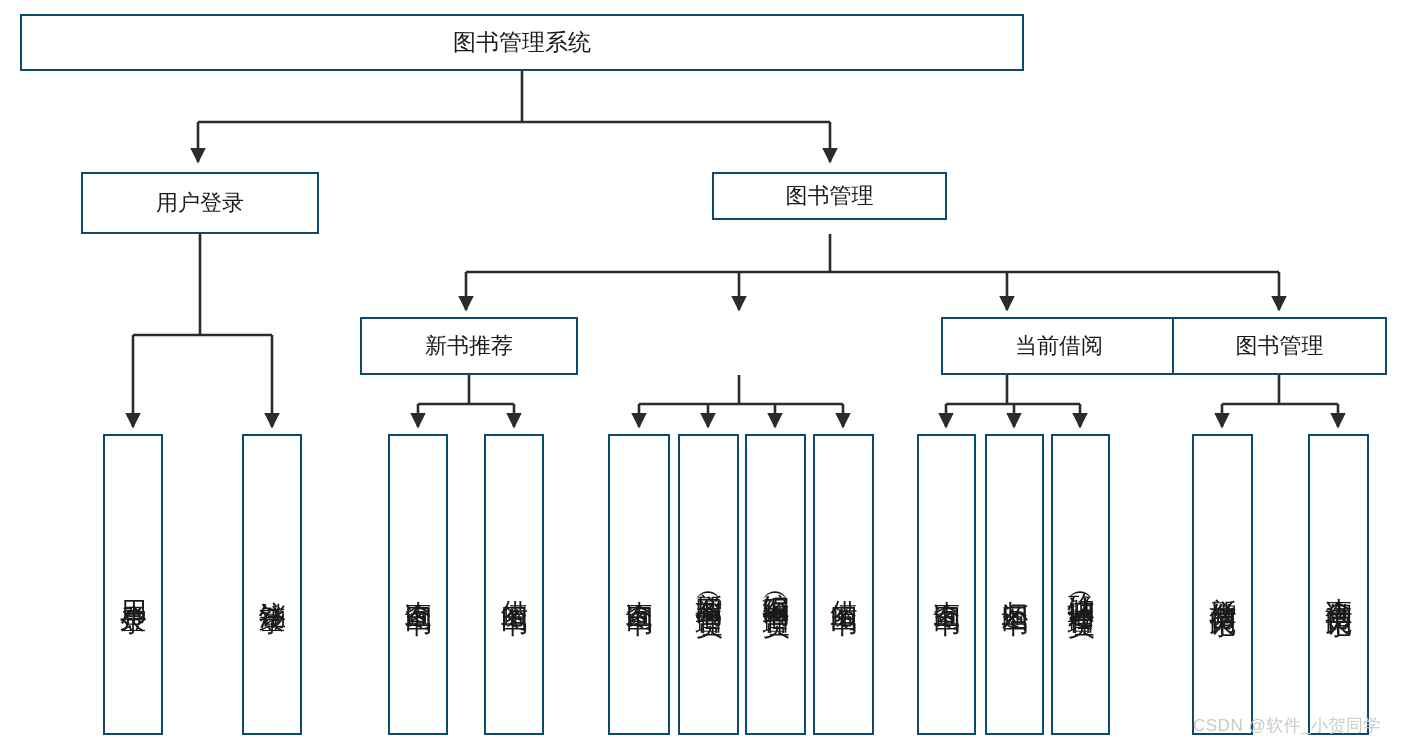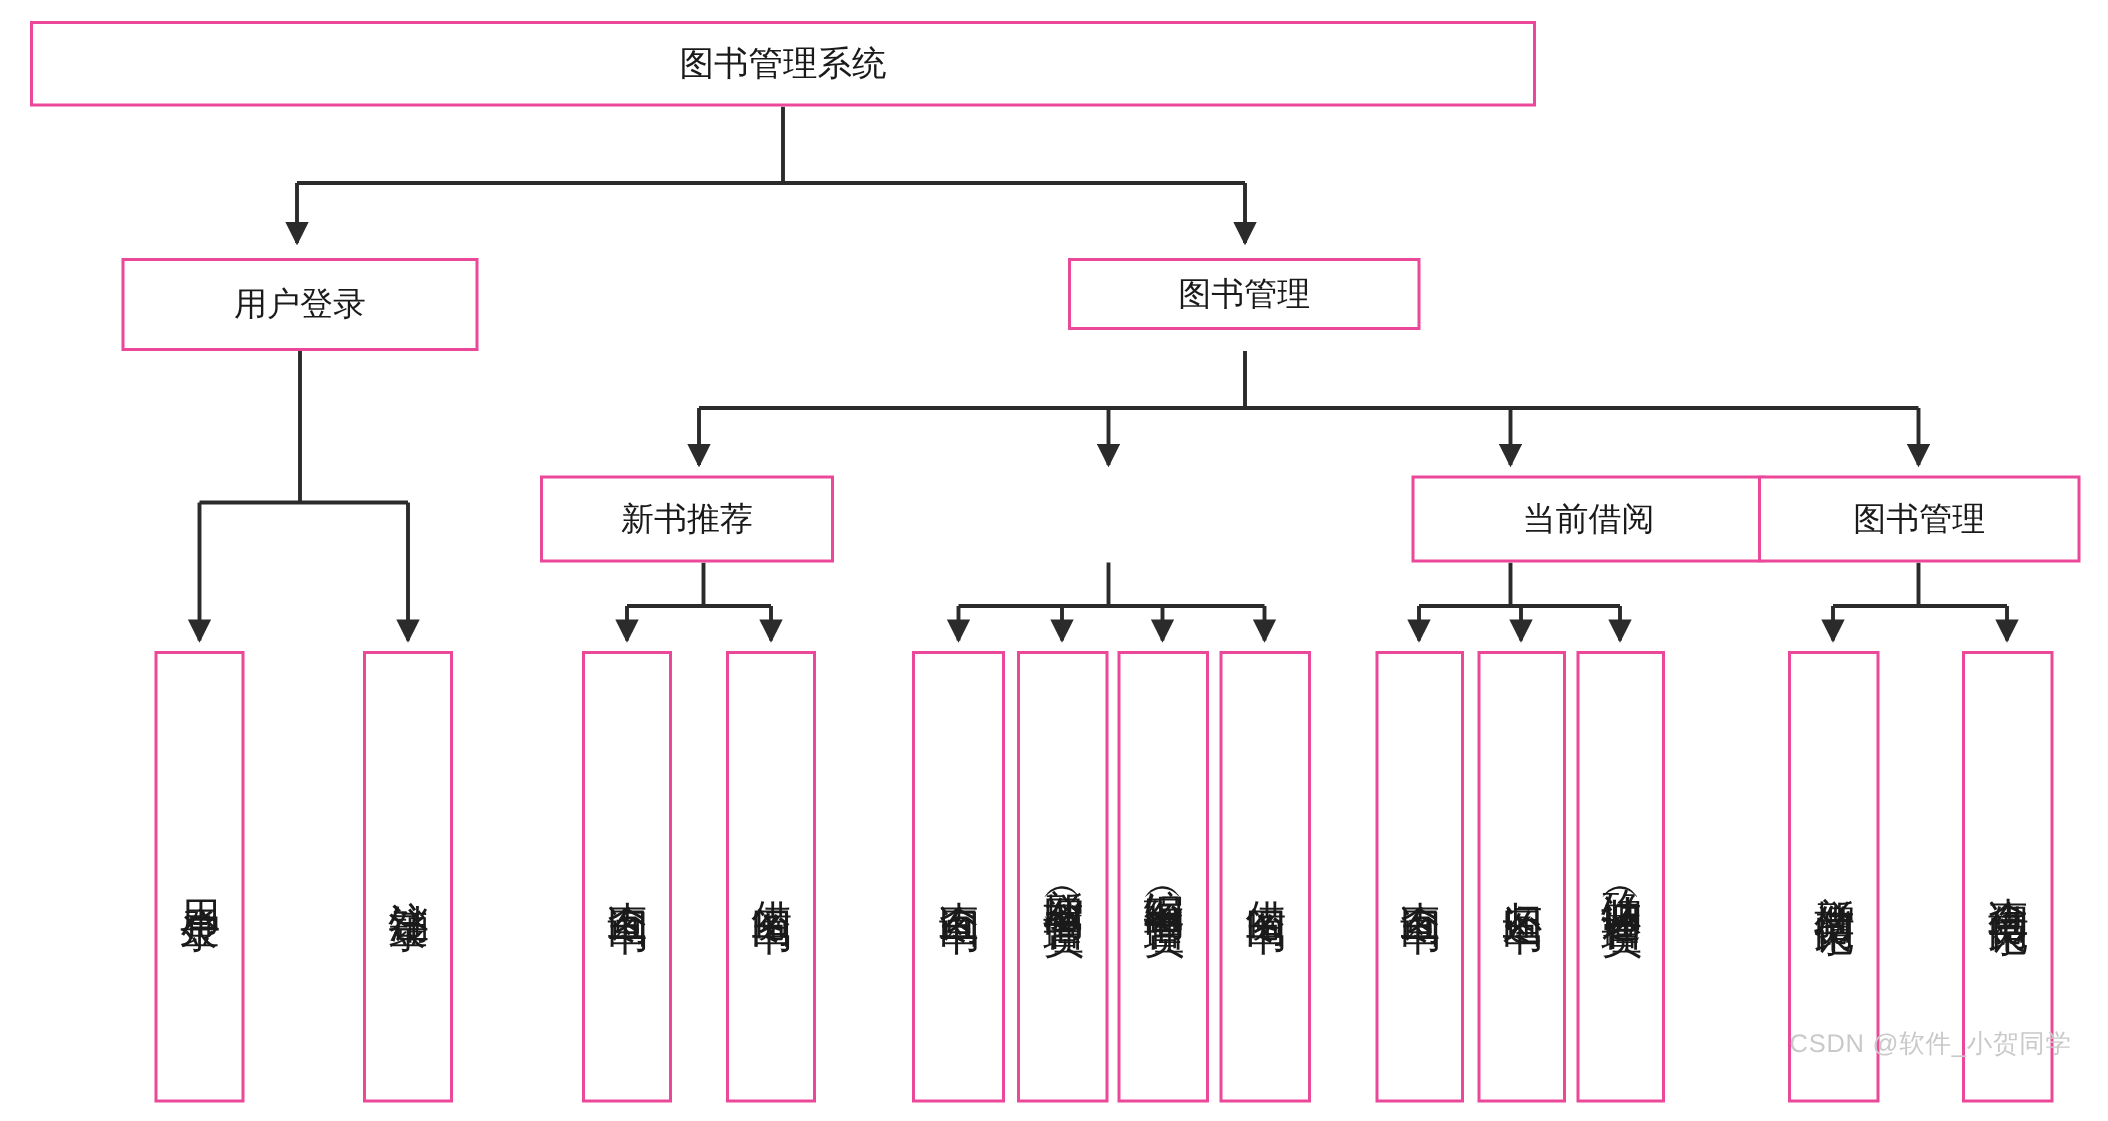--- a/index.html
+++ b/index.html
@@ -9,21 +9,21 @@
     font-family:"Liberation Sans","DejaVu Sans",sans-serif;
     overflow:hidden;
   }
   #diagram{position:relative;width:1405px;height:747px;}
   svg.edges{position:absolute;left:0;top:0;width:1405px;height:747px;}
 
   .node{
     position:absolute;
     box-sizing:border-box;
     background:#ffffff;
-    border:2px solid #ec4899;
+    border:2px solid #0c4a6e;
     display:flex;
     align-items:center;
     justify-content:center;
     color:#1a1a1a;
   }
   .node .lbl{
     display:block;
     text-align:center;
     line-height:1.18;
     white-space:nowrap;
@@ -40,21 +40,21 @@
   .node.v .lbl{
     writing-mode:vertical-rl;
     text-orientation:upright;
     font-size:27px;
     letter-spacing:3px;
     line-height:1;
     white-space:nowrap;
   }
   .watermark{
     position:absolute;
-    left:1193px;top:684px;
+    left:1193px;top:714px;
     font-size:17px;
     color:#c9c9c9;
     white-space:nowrap;
     letter-spacing:0.5px;
   }
 </style>
 </head>
 <body>
 
 <div id="diagram">
@@ -113,21 +113,21 @@
     <span class="lbl">图书管理系统</span>
   </div>
 
   <div class="node h" style="left:81px;top:172px;width:238px;height:62px;">
     <span class="lbl">用户登录</span>
   </div>
   <div class="node h" style="left:712px;top:172px;width:235px;height:48px;">
     <span class="lbl">图书管理</span>
   </div>
 
-  <div class="node h" style="left:360px;top:317px;width:196px;height:58px;">
+  <div class="node h" style="left:360px;top:317px;width:218px;height:58px;">
     <span class="lbl">新书推荐</span>
   </div>
   <div class="node h" style="left:941px;top:317px;width:236px;height:58px;">
     <span class="lbl">当前借阅</span>
   </div>
   <div class="node h" style="left:1172px;top:317px;width:215px;height:58px;">
     <span class="lbl">图书管理</span>
   </div>
 
   <div class="node v" style="left:103px;top:434px;width:60px;height:301px;">

